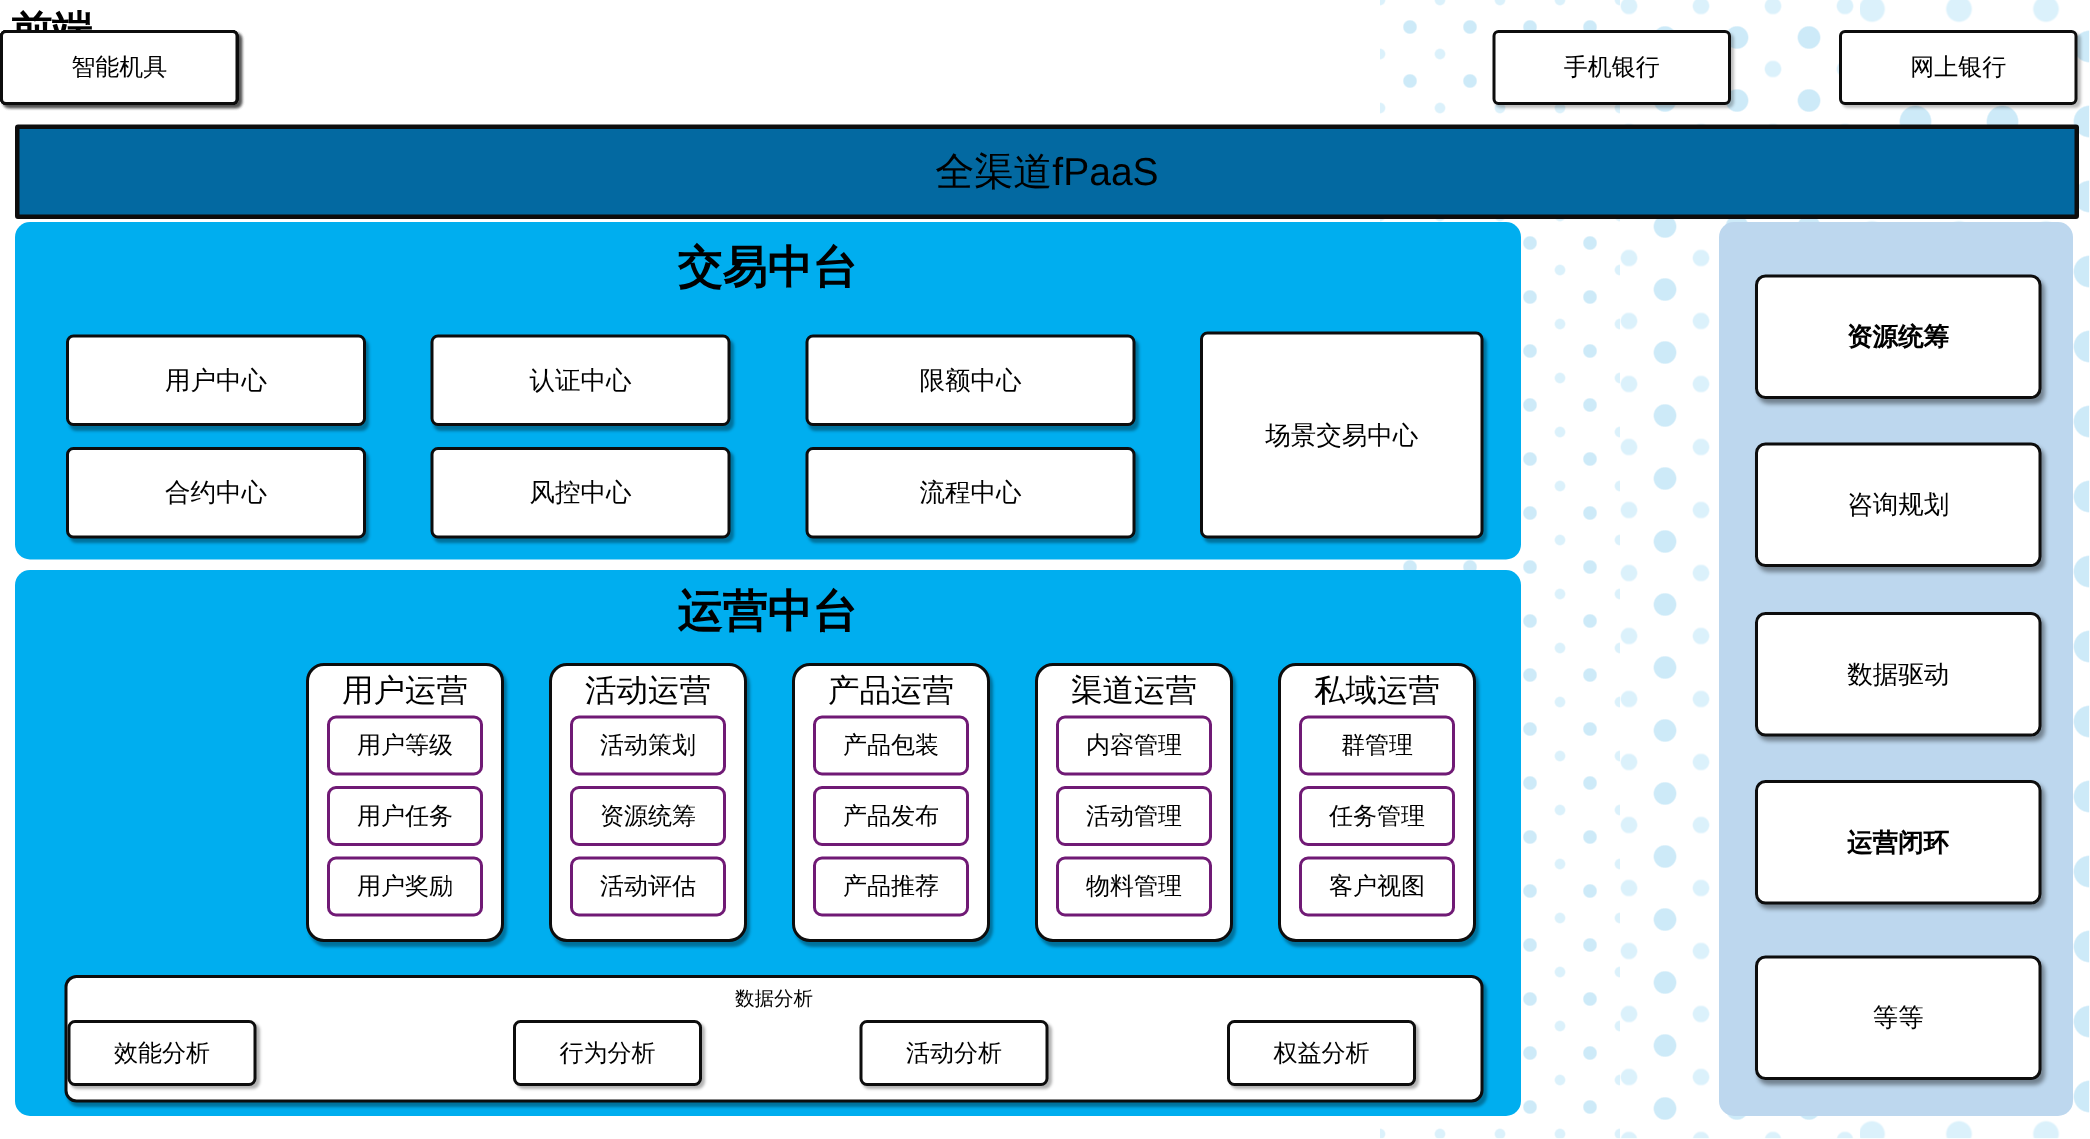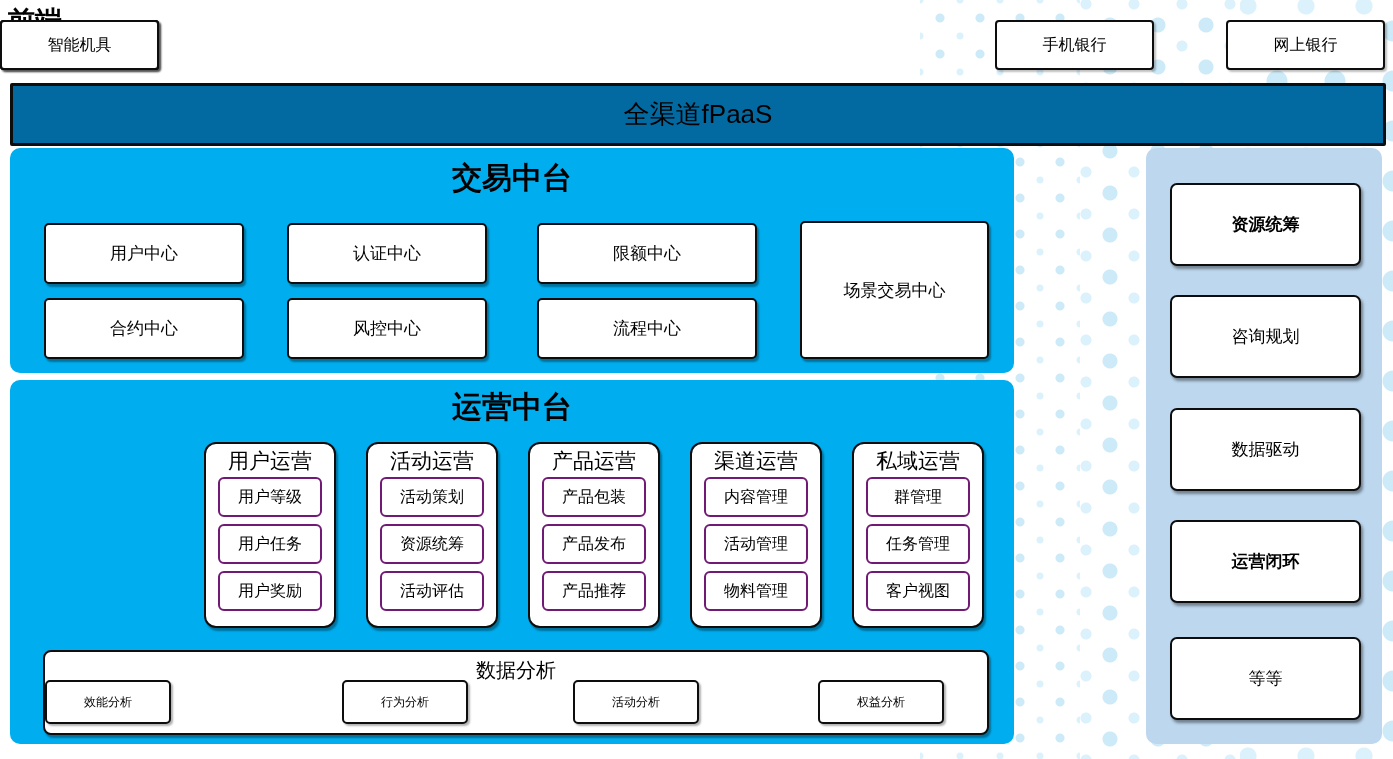--- a/index.html
+++ b/index.html
@@ -54,23 +54,23 @@
     border:2px solid #0d0d0d;border-radius:12px;box-shadow:2px 3px 2px rgba(0,0,0,0.35);
     display:flex;flex-direction:column;align-items:center;padding-top:8px;box-sizing:border-box;gap:7px;}
   .op-col:nth-of-type(1){left:32px}.op-col:nth-of-type(2){left:194px}.op-col:nth-of-type(3){left:356px}
   .op-col:nth-of-type(4){left:518px}.op-col:nth-of-type(5){left:680px}.op-col:nth-of-type(6){left:842px}
   .op-head{font-size:21px;height:18px;line-height:18px;}
   .op-item{width:104px;height:40px;background:#fff;border:2px solid #701a75;border-radius:6px;
     display:flex;align-items:center;justify-content:center;font-size:16px;box-sizing:border-box;}
   
   #analysis{left:33px;top:270px;width:942px;height:81px;background:#fff;border:2px solid #0d0d0d;
     border-radius:8px;box-shadow:2px 3px 2px rgba(0,0,0,0.35);position:absolute;}
-  #analysis .an-title{position:absolute;top:5px;left:0;width:100%;text-align:center;font-size:20px;}
+  #analysis .an-title{position:absolute;top:5px;left:0;width:100%;text-align:center;font-size:13px;}
   .an-box{position:absolute;top:28px;width:122px;height:40px;background:#fff;border:2px solid #0d0d0d;
-    border-radius:5px;display:flex;align-items:center;justify-content:center;font-size:12px;
+    border-radius:5px;display:flex;align-items:center;justify-content:center;font-size:16px;
     box-shadow:2px 2px 2px rgba(0,0,0,0.3);}
   .an-box:nth-of-type(1){left:55px}.an-box:nth-of-type(2){left:297px}
   .an-box:nth-of-type(3){left:528px}.an-box:nth-of-type(4){left:773px}
   
   #runner{left:1036px;top:148px;width:85px;height:596px;background:var(--panel-blue);border-radius:2px;}
   #runner .runner-label{margin-top:232px;padding:0 14px;font-size:26px;line-height:37px;text-align:center;}
   #sidepanel{left:1146px;top:148px;width:236px;height:596px;background:var(--panel-blue);border-radius:10px;}
   .side-box{position:absolute;left:24px;width:187px;height:79px;background:#fff;border:2px solid #0d0d0d;
     border-radius:7px;display:flex;align-items:center;justify-content:center;font-size:17px;
     box-shadow:2px 3px 3px rgba(0,0,0,0.4);}

